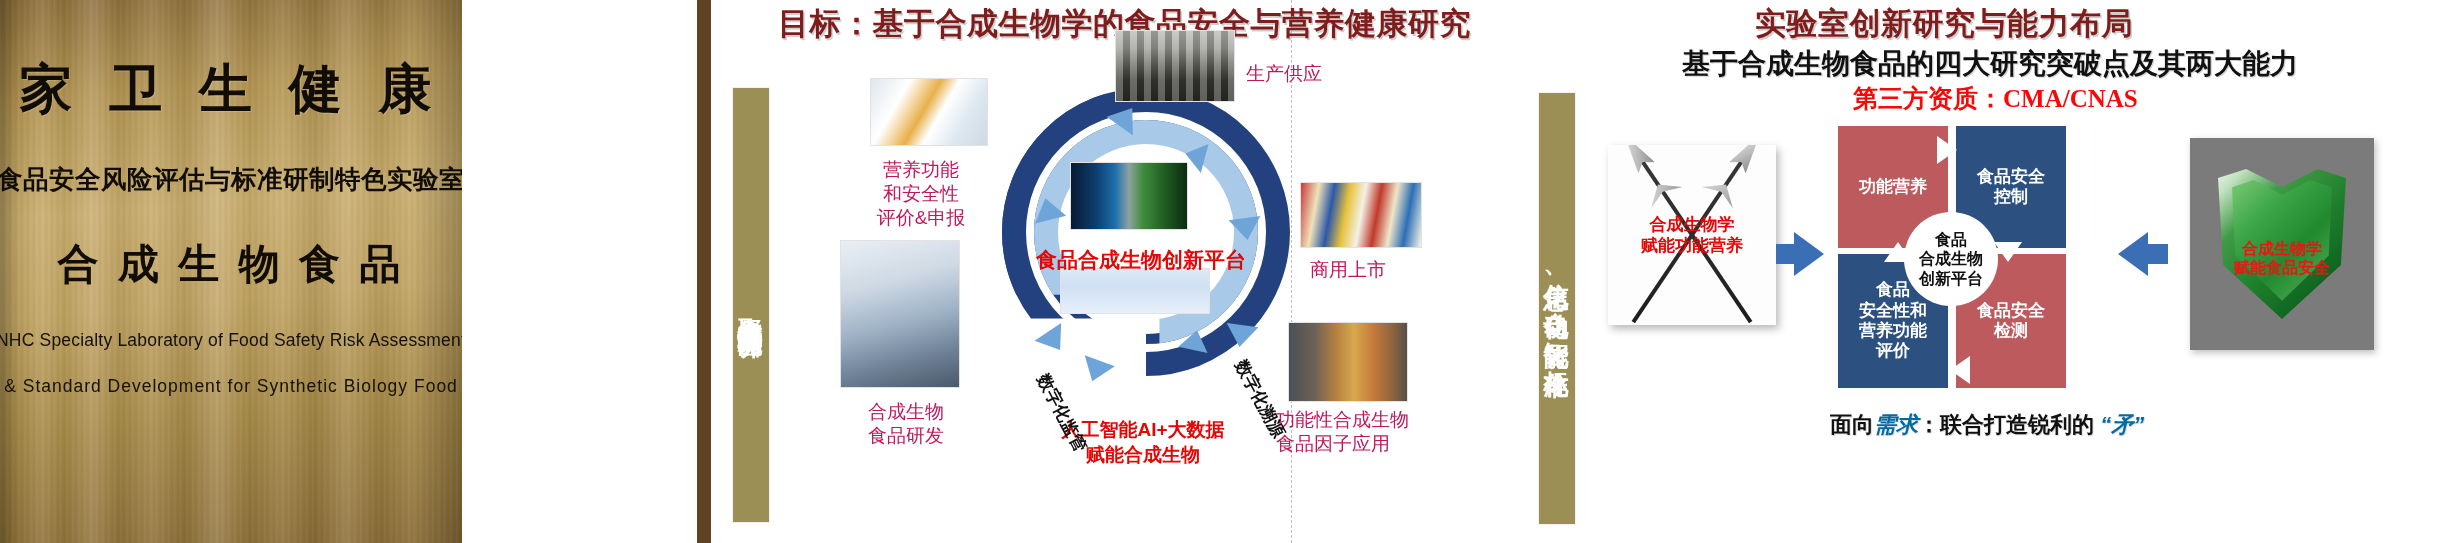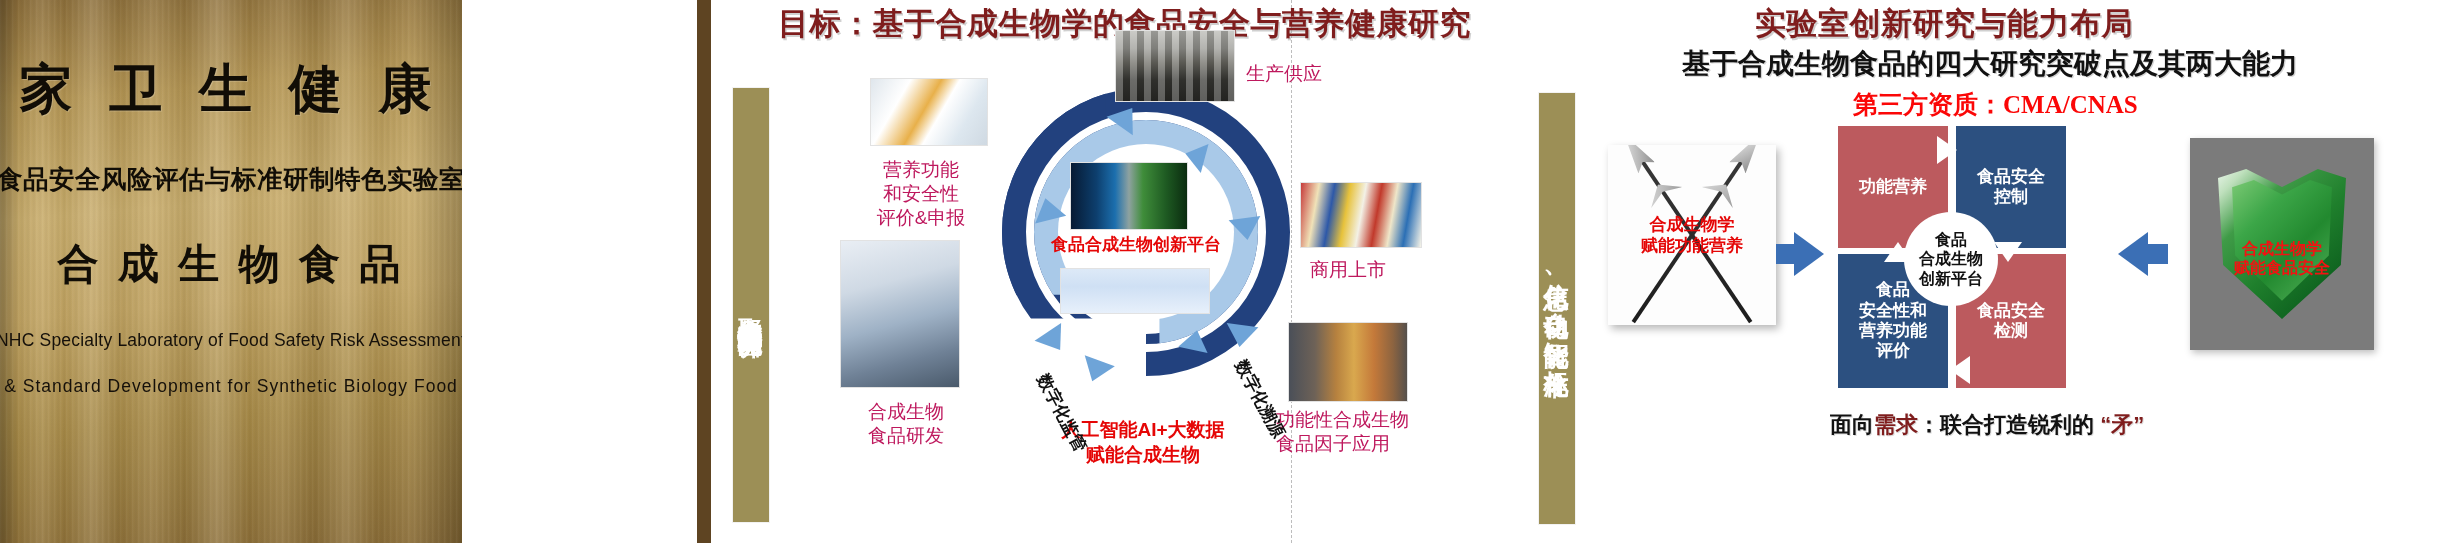--- a/index.html
+++ b/index.html
@@ -49,21 +49,21 @@
   .brownbar{ position:absolute; left:697px; top:0; width:14px; height:543px; background:#5e4422; }
   .dashdiv{ position:absolute; top:0; width:0; height:543px; border-left:1px dashed #bdbdbd; }
 
   
   .hdr-red{ position:absolute; font-weight:bold; color:#7f1d1d; white-space:nowrap;
             text-shadow: 1.5px 1.5px 0 rgba(150,150,150,0.45); }
   #mid-title{ left:778px; top:3px; font-size:31px; letter-spacing:0.5px; }
   #right-title{ left:1755px; top:3px; font-size:31px; letter-spacing:0.5px; }
   #right-sub{ position:absolute; left:1682px; top:45px; font-size:28px; font-weight:bold; color:#111;
               white-space:nowrap; text-shadow:1.2px 1.2px 0 rgba(160,160,160,0.45); }
-  #right-cma{ position:absolute; left:1853px; top:88px; font-size:25px; font-weight:bold; color:#fb0707;
+  #right-cma{ position:absolute; left:1853px; top:82px; font-size:25px; font-weight:bold; color:#fb0707;
               white-space:nowrap; }
   #right-cma .lat{ font-family:"Liberation Serif", serif; font-weight:bold; }
 
   
   .mid{ position:absolute; left:780px; top:40px; width:700px; height:500px; }
 
   .ring-outer{
     position:absolute; left:222px; top:48px; width:288px; height:288px; border-radius:50%;
     border:42px solid #22417e; clip-path: polygon(0 0, 100% 0, 100% 100%, 50% 100%, 50% 72%, 0 72%);
   }
@@ -168,21 +168,21 @@
     position:absolute; left:50%; top:48%; transform:translate(-50%,-50%);
     width:104px; height:122px;
     background: linear-gradient(135deg,#7ecb76 0%, #3ca648 30%, #22892f 60%, #57b55c 100%);
     clip-path: polygon(50% 100%, 5% 63%, 2% 7%, 23% 1%, 50% 13%, 77% 1%, 98% 7%, 95% 63%);
   }
   .shield-txt{ position:absolute; left:50%; top:57%; transform:translate(-50%,-50%); color:#f31212;
      font-weight:bold; font-size:16px; line-height:1.22; text-align:center; white-space:nowrap; }
 
   .bottom-line{ position:absolute; font-weight:bold; font-size:22px; color:#111; white-space:nowrap;
                 text-shadow:1px 1px 0 rgba(170,170,170,.4); }
-  .bottom-line .r{ color:#7f1d1d; }
+  .bottom-line .r{ color:#0369a1;font-style:italic; }
 </style>
 </head>
 <body>
 
 <div id="root">
 
   <div class="plaque">
     <div class="plaque-inner">
       <div class="pl-l1">国 家 卫 生 健 康 委</div>
       <div class="pl-l2">食品安全风险评估与标准研制特色实验室</div>
@@ -232,21 +232,21 @@
     <div class="lbl" style="left:530px; top:218px;">商用上市</div>
     <div class="lbl" style="left:496px; top:368px; ">
       <span>功能性合成生物</span><br>
       <span>食品因子应用</span>
     </div>
     <div class="lbl" style="left:78px; top:360px; text-align:center; width:96px;">
       <span>合成生物</span><br>
       <span>食品研发</span>
     </div>
 
-    <div class="lbl-red" style="left:256px; top:194px; width:200px; font-size:17px;">食品合成生物创新平台</div>
+    <div class="lbl-red" style="left:256px; top:206px; width:200px; font-size:21px;">食品合成生物创新平台</div>
 
     <div class="lbl-red" style="left:268px; top:378px; width:190px;">
       <span>人工智能AI+大数据</span><br>
       <span>赋能合成生物</span>
     </div>
 
     <div class="lbl-rot" style="left:272px; top:330px; transform:rotate(62deg); transform-origin:left top;">数字化监管</div>
     <div class="lbl-rot" style="left:470px; top:316px; transform:rotate(62deg); transform-origin:left top;">数字化溯源</div>
   </div>
 

